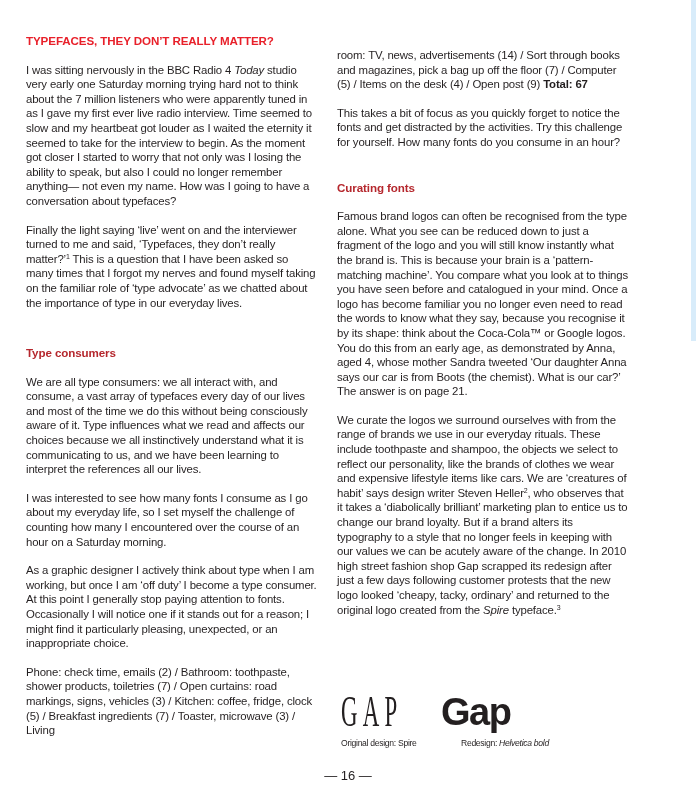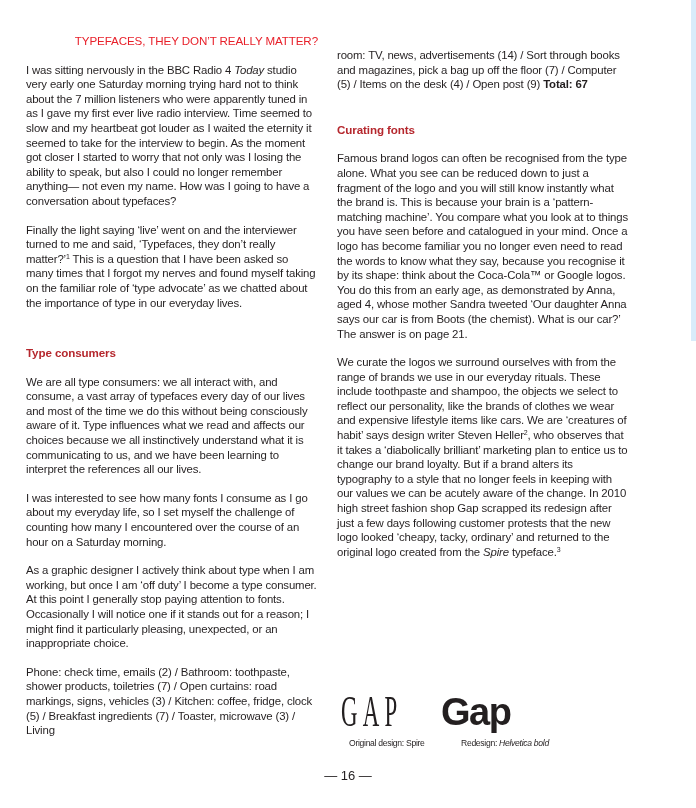--- a/index.html
+++ b/index.html
@@ -5,30 +5,30 @@
   html, body { margin: 0; padding: 0; }
   body {
     width: 696px; height: 808px; background: #ffffff; position: relative; overflow: hidden;
     font-family: "Liberation Sans", sans-serif; color: #231f20;
   }
   .page { position: absolute; left: 0; top: 0; width: 696px; height: 808px; }
   .col { position: absolute; top: 34px; width: 292px; font-size: 11.4px; line-height: 14.6px; letter-spacing: -0.15px; }
   .col.left { left: 26px; }
   .col.right { left: 337px; top: 34px; }
   p { margin: 14px 0 8px 0; }
-  .h-main { color: #e8202a; font-weight: normal; font-size: 11.6px; margin: 0 0 7px 0; letter-spacing: -0.1px; text-align: right; }
+  .h-main { color: #e8202a; font-weight: bold; font-size: 11.6px; margin: 0 0 7px 0; letter-spacing: -0.1px; }
   .h-sub { color: #b5272d; font-weight: bold; font-size: 11.6px; margin: 0 0 7px 0; letter-spacing: -0.1px; }
   .gap-top { margin-top: 36px; }
   .gap-top2 { margin-top: 31px; }
   sup { font-size: 7px; line-height: 0; vertical-align: 4px; }
   .logos { position: absolute; left: 341px; top: 692px; width: 240px; height: 60px; }
   .logo-spire { position: absolute; left: 0; top: 0; font-family: "Liberation Serif", serif; font-size: 44px; line-height: 40px; transform: scaleX(0.52); transform-origin: left top; letter-spacing: 10px; color: #231f20; }
   .logo-helv { position: absolute; left: 100px; top: 0; font-family: "Liberation Sans", sans-serif; font-weight: bold; font-size: 38px; line-height: 40px; letter-spacing: -1.5px; color: #231f20; }
   .cap { position: absolute; top: 46px; font-size: 8.6px; letter-spacing: -0.3px; color: #231f20; }
-  .cap.c1 { left: 8px; }
+  .cap.c1 { left: 0; }
   .cap.c2 { left: 100px; padding-left: 20px; }
   .folio { position: absolute; left: 0; width: 696px; top: 768px; text-align: center; font-size: 13px; }
   .edge-band { position: absolute; left: 691px; top: 0; width: 5px; height: 341px; background: #d8ecfa; }
 </style>
 </head>
 <body>
 
 <div class="page">
 
   <div class="col left">
@@ -38,20 +38,21 @@
 
     <div class="h-sub gap-top">Type consumers</div>
     <p>We are all type consumers: we all interact with, and consume, a vast array of typefaces every day of our lives and most of the time we do this without being consciously aware of it. Type influences what we read and affects our choices because we all instinctively understand what it is communicating to us, and we have been learning to interpret the references all our lives.</p>
     <p>I was interested to see how many fonts I consume as I go about my everyday life, so I set myself the challenge of counting how many I encountered over the course of an hour on a Saturday morning.</p>
     <p>As a graphic designer I actively think about type when I am working, but once I am ‘off duty’ I become a type consumer. At this point I generally stop paying attention to fonts. Occasionally I will notice one if it stands out for a reason; I might find it particularly pleasing, unexpected, or an inappropriate choice.</p>
     <p>Phone: check time, emails (2) / Bathroom: toothpaste, shower products, toiletries (7) / Open curtains: road markings, signs, vehicles (3) / Kitchen: coffee, fridge, clock (5) / Breakfast ingredients (7) / Toaster, microwave (3) / Living</p>
   </div>
 
   <div class="col right">
     <p><span>room: TV, news, advertisements (14) / Sort through books and magazines, pick a bag up off the floor (7) / Computer (5) / Items on the desk (4) / Open post (9) </span><b>Total: 67</b></p>
+    <p>This takes a bit of focus as you quickly forget to notice the fonts and get distracted by the activities. Try this challenge for yourself. How many fonts do you consume in an hour?</p>
 
     <div class="h-sub gap-top2">Curating fonts</div>
     <p>Famous brand logos can often be recognised from the type alone. What you see can be reduced down to just a fragment of the logo and you will still know instantly what the brand is. This is because your brain is a ‘pattern-matching machine’. You compare what you look at to things you have seen before and catalogued in your mind. Once a logo has become familiar you no longer even need to read the words to know what they say, because you recognise it by its shape: think about the Coca-Cola™ or Google logos. You do this from an early age, as demonstrated by Anna, aged 4, whose mother Sandra tweeted ‘Our daughter Anna says our car is from Boots (the chemist). What is our car?’ The answer is on page 21.</p>
     <p><span>We curate the logos we surround ourselves with from the range of brands we use in our everyday rituals. These include toothpaste and shampoo, the objects we select to reflect our personality, like the brands of clothes we wear and expensive lifestyle items like cars. We are ‘creatures of habit’ says design writer Steven Heller</span><sup>2</sup><span>, who observes that it takes a ‘diabolically brilliant’ marketing plan to entice us to change our brand loyalty. But if a brand alters its typography to a style that no longer feels in keeping with our values we can be acutely aware of the change. In 2010 high street fashion shop Gap scrapped its redesign after just a few days following customer protests that the new logo looked ‘cheapy, tacky, ordinary’ and returned to the original logo created from the </span><i>Spire</i><span> typeface.</span><sup>3</sup></p>
   </div>
 
   <div class="logos">
     <div class="logo-spire">GAP</div>
     <div class="logo-helv">Gap</div>
     <div class="cap c1"><span>Original design: </span><i style="font-style:normal">Spire</i></div>

